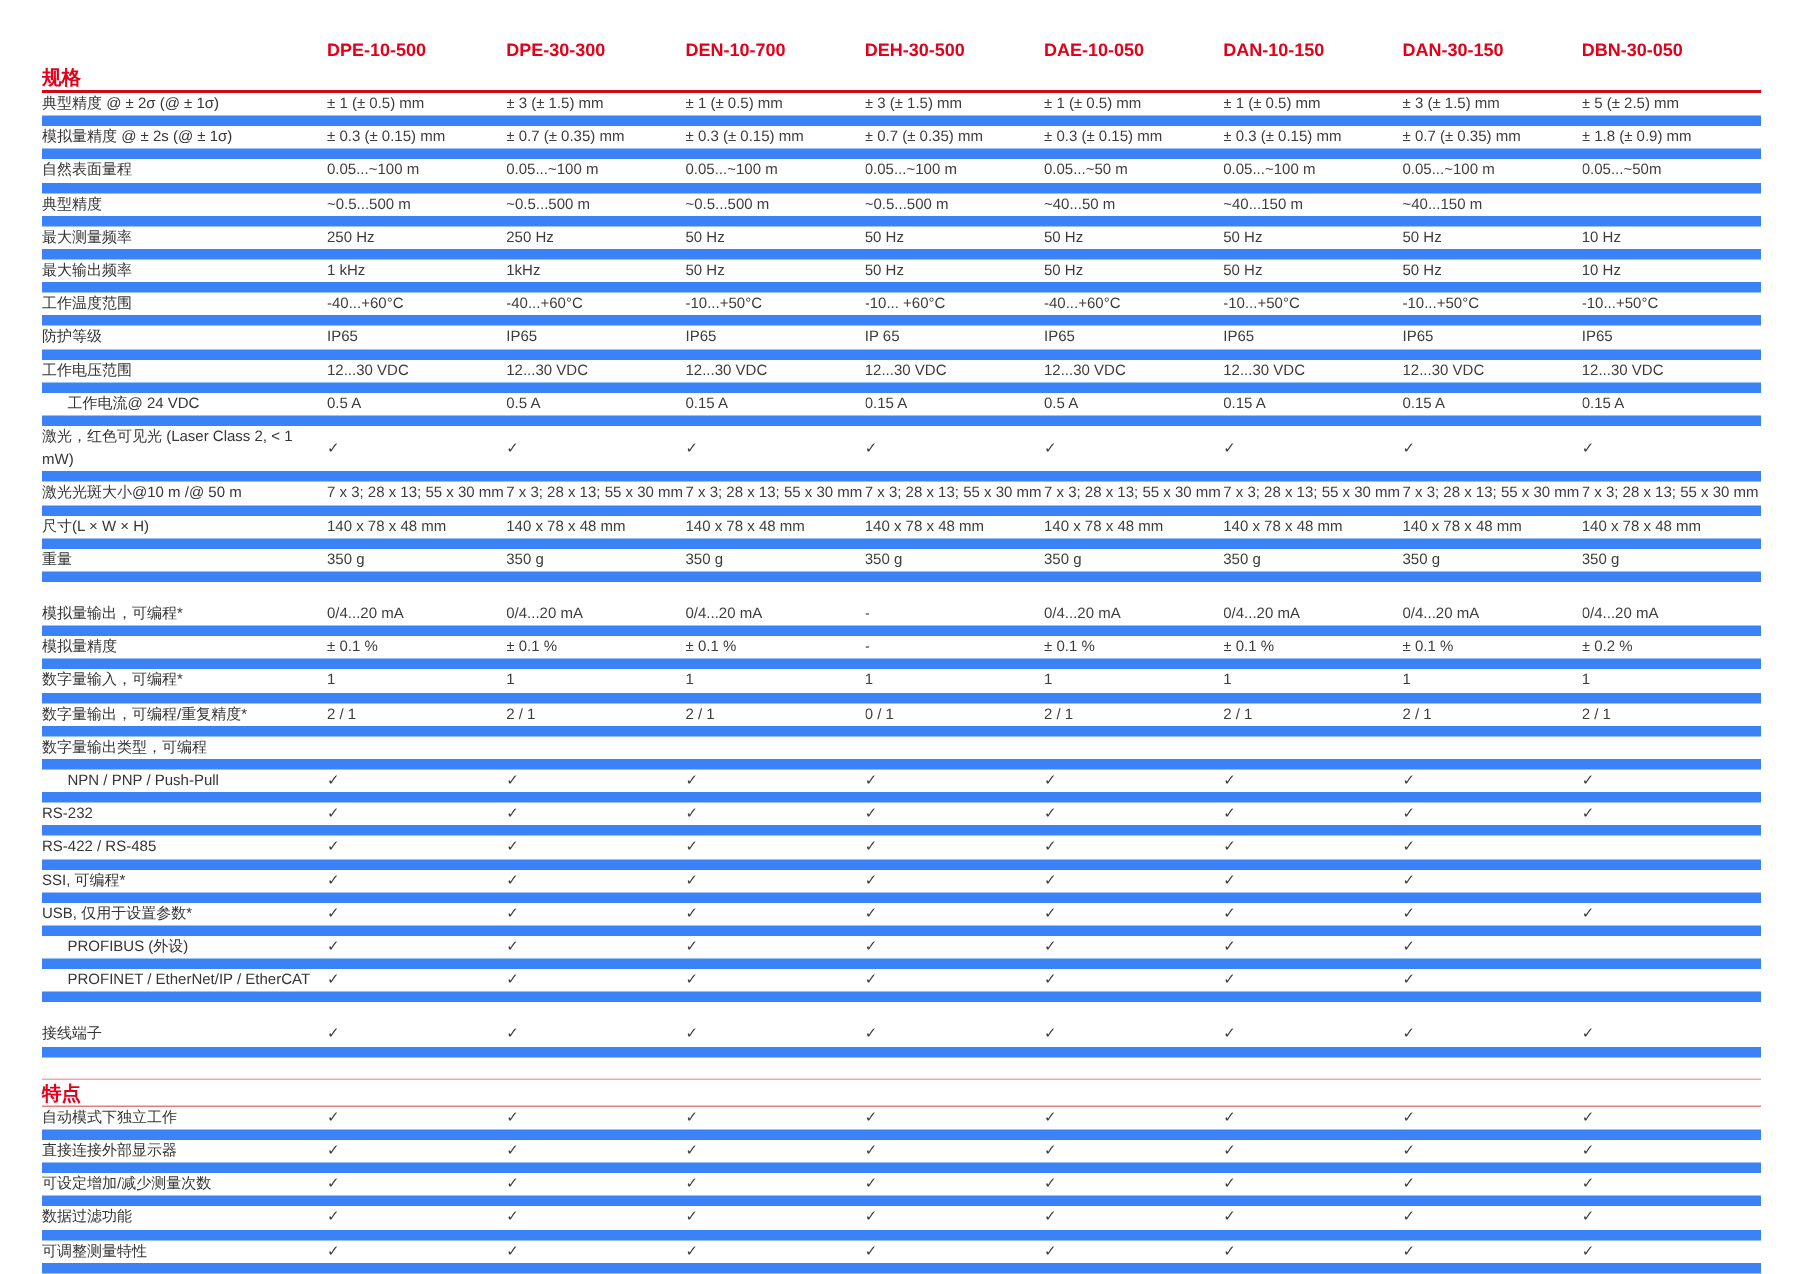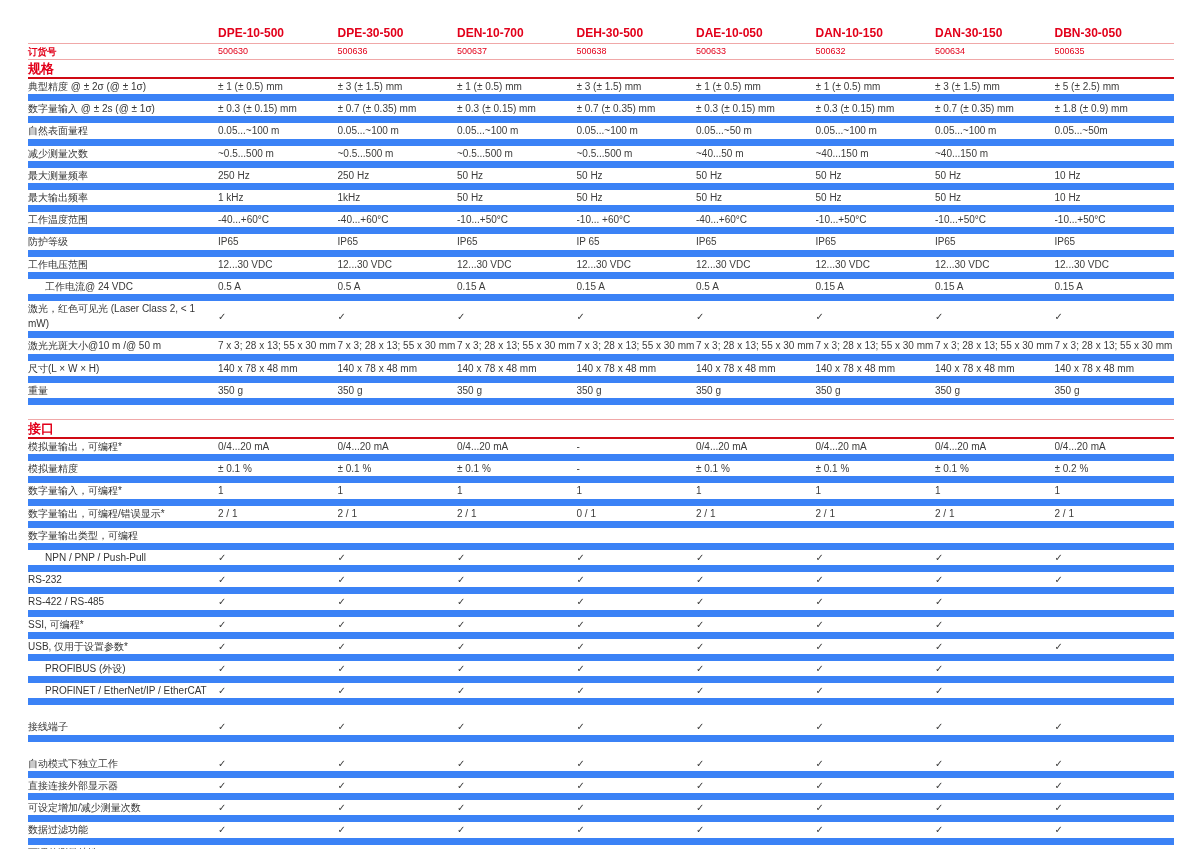--- a/index.html
+++ b/index.html
@@ -30,54 +30,43 @@
   .indent .label{padding-left:17px;}
   .val{color:#3c3c3b;white-space:nowrap;overflow:hidden;}
 </style>
 </head>
 <body>
 
 <div class="sheet" id="spec-table">
     <div class="row header-row">
       <div class="label"></div>
       <div class="c model">DPE-10-500</div>
-      <div class="c model">DPE-30-500</div>
+      <div class="c model">DPE-30-300</div>
       <div class="c model">DEN-10-700</div>
       <div class="c model">DEH-30-500</div>
       <div class="c model">DAE-10-050</div>
       <div class="c model">DAN-10-150</div>
       <div class="c model">DAN-30-150</div>
       <div class="c model">DBN-30-050</div>
-    </div>
-    <div class="row order-row">
-      <div class="label order-label">订货号</div>
-      <div class="c order-val">500630</div>
-      <div class="c order-val">500636</div>
-      <div class="c order-val">500637</div>
-      <div class="c order-val">500638</div>
-      <div class="c order-val">500633</div>
-      <div class="c order-val">500632</div>
-      <div class="c order-val">500634</div>
-      <div class="c order-val">500635</div>
     </div>
     <div class="section">
       <div class="section-head rule-heavy">规格</div>
       <div class="row data-row">
         <div class="label">典型精度 @ ± 2σ (@ ± 1σ)</div>
         <div class="c val">± 1 (± 0.5) mm</div>
         <div class="c val">± 3 (± 1.5) mm</div>
         <div class="c val">± 1 (± 0.5) mm</div>
         <div class="c val">± 3 (± 1.5) mm</div>
         <div class="c val">± 1 (± 0.5) mm</div>
         <div class="c val">± 1 (± 0.5) mm</div>
         <div class="c val">± 3 (± 1.5) mm</div>
         <div class="c val">± 5 (± 2.5) mm</div>
       </div>
       <div class="row data-row">
-        <div class="label">数字量输入 @ ± 2s (@ ± 1σ)</div>
+        <div class="label">模拟量精度 @ ± 2s (@ ± 1σ)</div>
         <div class="c val">± 0.3 (± 0.15) mm</div>
         <div class="c val">± 0.7 (± 0.35) mm</div>
         <div class="c val">± 0.3 (± 0.15) mm</div>
         <div class="c val">± 0.7 (± 0.35) mm</div>
         <div class="c val">± 0.3 (± 0.15) mm</div>
         <div class="c val">± 0.3 (± 0.15) mm</div>
         <div class="c val">± 0.7 (± 0.35) mm</div>
         <div class="c val">± 1.8 (± 0.9) mm</div>
       </div>
       <div class="row data-row">
@@ -85,21 +74,21 @@
         <div class="c val">0.05...~100 m</div>
         <div class="c val">0.05...~100 m</div>
         <div class="c val">0.05...~100 m</div>
         <div class="c val">0.05...~100 m</div>
         <div class="c val">0.05...~50 m</div>
         <div class="c val">0.05...~100 m</div>
         <div class="c val">0.05...~100 m</div>
         <div class="c val">0.05...~50m</div>
       </div>
       <div class="row data-row">
-        <div class="label">减少测量次数</div>
+        <div class="label">典型精度</div>
         <div class="c val">~0.5...500 m</div>
         <div class="c val">~0.5...500 m</div>
         <div class="c val">~0.5...500 m</div>
         <div class="c val">~0.5...500 m</div>
         <div class="c val">~40...50 m</div>
         <div class="c val">~40...150 m</div>
         <div class="c val">~40...150 m</div>
         <div class="c val"></div>
       </div>
       <div class="row data-row">
@@ -207,21 +196,20 @@
         <div class="c val">350 g</div>
         <div class="c val">350 g</div>
         <div class="c val">350 g</div>
         <div class="c val">350 g</div>
         <div class="c val">350 g</div>
         <div class="c val">350 g</div>
         <div class="c val">350 g</div>
       </div>
     </div>
     <div class="section gap">
-      <div class="section-head rule-heavy">接口</div>
       <div class="row data-row">
         <div class="label">模拟量输出，可编程*</div>
         <div class="c val">0/4...20 mA</div>
         <div class="c val">0/4...20 mA</div>
         <div class="c val">0/4...20 mA</div>
         <div class="c val">-</div>
         <div class="c val">0/4...20 mA</div>
         <div class="c val">0/4...20 mA</div>
         <div class="c val">0/4...20 mA</div>
         <div class="c val">0/4...20 mA</div>
@@ -242,21 +230,21 @@
         <div class="c val">1</div>
         <div class="c val">1</div>
         <div class="c val">1</div>
         <div class="c val">1</div>
         <div class="c val">1</div>
         <div class="c val">1</div>
         <div class="c val">1</div>
         <div class="c val">1</div>
       </div>
       <div class="row data-row">
-        <div class="label">数字量输出，可编程/错误显示*</div>
+        <div class="label">数字量输出，可编程/重复精度*</div>
         <div class="c val">2 / 1</div>
         <div class="c val">2 / 1</div>
         <div class="c val">2 / 1</div>
         <div class="c val">0 / 1</div>
         <div class="c val">2 / 1</div>
         <div class="c val">2 / 1</div>
         <div class="c val">2 / 1</div>
         <div class="c val">2 / 1</div>
       </div>
       <div class="row data-row subheader">
@@ -355,20 +343,21 @@
         <div class="c val">✓</div>
         <div class="c val">✓</div>
         <div class="c val">✓</div>
         <div class="c val">✓</div>
         <div class="c val">✓</div>
         <div class="c val">✓</div>
         <div class="c val">✓</div>
       </div>
     </div>
     <div class="section gap">
+      <div class="section-head rule-medium">特点</div>
       <div class="row data-row">
         <div class="label">自动模式下独立工作</div>
         <div class="c val">✓</div>
         <div class="c val">✓</div>
         <div class="c val">✓</div>
         <div class="c val">✓</div>
         <div class="c val">✓</div>
         <div class="c val">✓</div>
         <div class="c val">✓</div>
         <div class="c val">✓</div>

